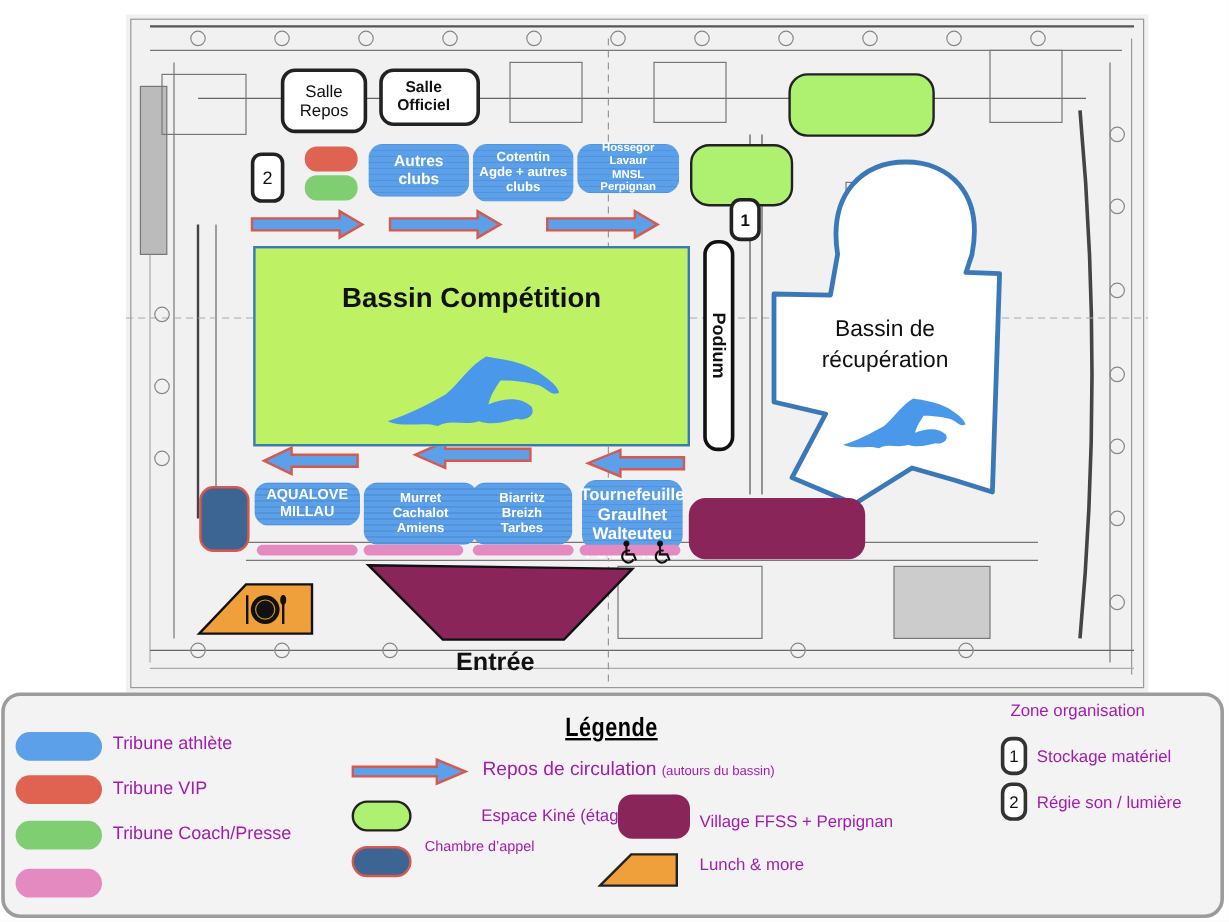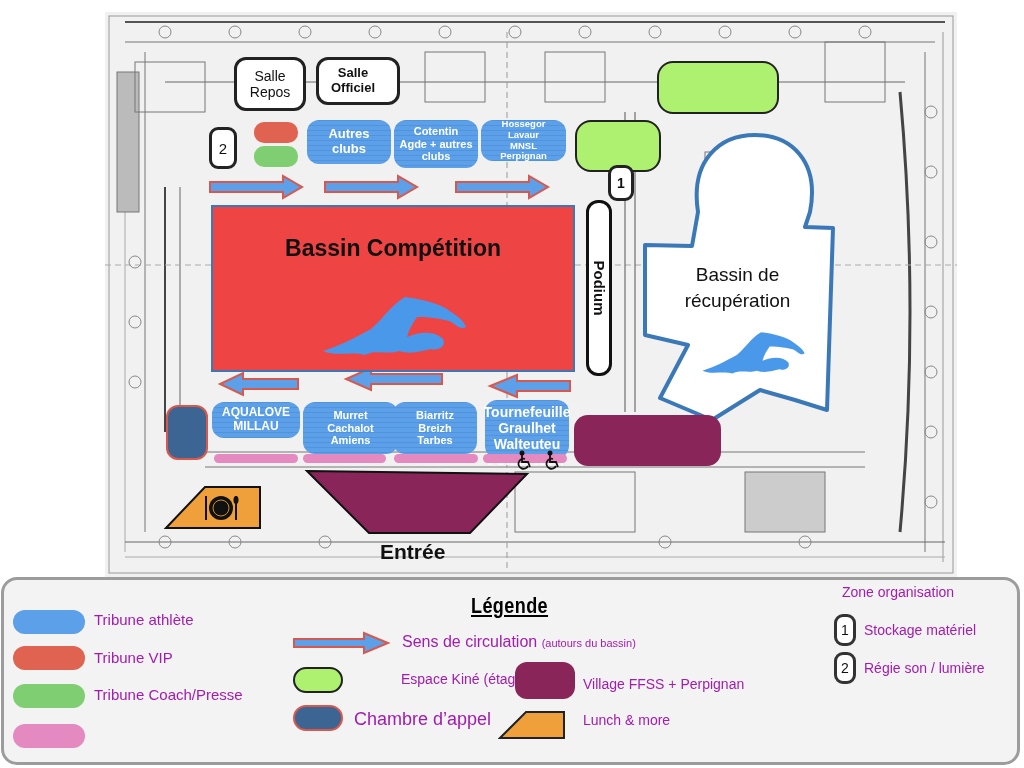--- a/index.html
+++ b/index.html
@@ -11,21 +11,21 @@
   .roomlabel{position:absolute;border:3px solid #222;border-radius:12px;background:#fff;color:#111;font-weight:bold;display:flex;align-items:center;justify-content:center;text-align:center;line-height:1.15;}
   .tribune{position:absolute;background:#5ba0e8;border-radius:12px;color:#fff;font-weight:bold;display:flex;align-items:center;justify-content:center;text-align:center;line-height:1.15;
     background-image:repeating-linear-gradient(to bottom, rgba(40,90,160,0.18) 0px, rgba(40,90,160,0.18) 1px, transparent 1px, transparent 5px);}
   .pink{position:absolute;background:#e48ac0;border-radius:5px;height:9px;}
   .vip{position:absolute;background:#e06352;border-radius:10px;}
   .coach{position:absolute;background:#7fcf72;border-radius:10px;}
   .kine{position:absolute;background:#aef070;border:2.5px solid #222;border-radius:16px;}
   .village{position:absolute;background:#8a2559;border-radius:14px;}
   .chambre{position:absolute;background:#3d6594;border:2.5px solid #d8584d;border-radius:12px;}
   .numbox{position:absolute;border:3px solid #222;border-radius:9px;background:#fff;font-weight:normal;color:#111;display:flex;align-items:center;justify-content:center;}
-  .pool{position:absolute;background:#ef4444;border:2px solid #3b78b8;}
+  .pool{position:absolute;background:#bef264;border:2px solid #3b78b8;}
   .bigtxt{position:absolute;font-weight:bold;color:#111;white-space:nowrap;}
   
   #legend{position:absolute;left:1px;top:577px;width:1019px;height:188px;background:#f3f3f3;border:3px solid #9c9c9c;border-radius:16px;box-sizing:border-box;}
   .lg-swatch{position:absolute;width:72px;height:24px;border-radius:12px;}
   .lg-text{position:absolute;font-weight:normal;font-size:15px;color:#a21caf;white-space:nowrap;}
   .lg-num{position:absolute;width:22px;height:32px;border:3px solid #333;border-radius:9px;background:#fff;display:flex;align-items:center;justify-content:center;font-size:14px;color:#111;box-sizing:border-box;}
 </style>
 </head>
 <body>
 
@@ -199,28 +199,28 @@
   <div class="lg-swatch" style="left:9px;top:104px;background:#7fcf72;"></div>
   <div class="lg-text" style="left:90px;top:106px;">Tribune Coach/Presse</div>
   <div class="lg-swatch" style="left:9px;top:144px;background:#e48ac0;"></div>
 
   <div class="abs" style="left:467px;top:13px;font-size:22px;font-weight:bold;text-decoration:underline;transform:scaleX(0.82);transform-origin:left;letter-spacing:0.5px;">Légende</div>
 
   <svg class="abs" style="left:288px;top:51px;" width="100" height="24">
     <path d="M2 8 L72 8 L72 2 L96 12 L72 22 L72 16 L2 16 Z" fill="#5ba0e8" stroke="#d8584d" stroke-width="2"></path>
   </svg>
   <div class="lg-text" style="left:398px;top:53px;font-size:16px;">
-    <span>Sens de circulation</span>
+    <span>Repos de circulation</span>
     <span style="font-size:11px;">(autours du bassin)</span>
   </div>
 
   <div class="abs" style="left:289px;top:87px;width:50px;height:26px;background:#aef070;border:2.5px solid #222;border-radius:14px;box-sizing:border-box;"></div>
   <div class="lg-text" style="left:350px;top:91px;font-size:14px;padding-left:47px;">Espace Kiné (étage)</div>
   <div class="abs" style="left:289px;top:125px;width:50px;height:26px;background:#3d6594;border:2.5px solid #d8584d;border-radius:14px;box-sizing:border-box;"></div>
-  <div class="lg-text" style="left:350px;top:129px;font-size:18px;">Chambre d’appel</div>
+  <div class="lg-text" style="left:350px;top:118px;font-size:12px;">Chambre d’appel</div>
 
   <div class="abs" style="left:511px;top:82px;width:60px;height:37px;background:#8a2559;border-radius:12px;"></div>
   <div class="lg-text" style="left:579px;top:96px;font-size:14px;">Village FFSS + Perpignan</div>
   <svg class="abs" style="left:494px;top:130px;" width="72" height="30">
   <path d="M2 28 L28 2 L66 2 L66 28 Z" fill="#f0a03a" stroke="#222" stroke-width="2"></path>
   </svg>
   <div class="lg-text" style="left:579px;top:132px;font-size:14px;">Lunch &amp; more</div>
 
   <div class="lg-text" style="left:838px;top:4px;font-size:14px;">Zone organisation</div>
   <div class="lg-num" style="left:830px;top:34px;">1</div>

